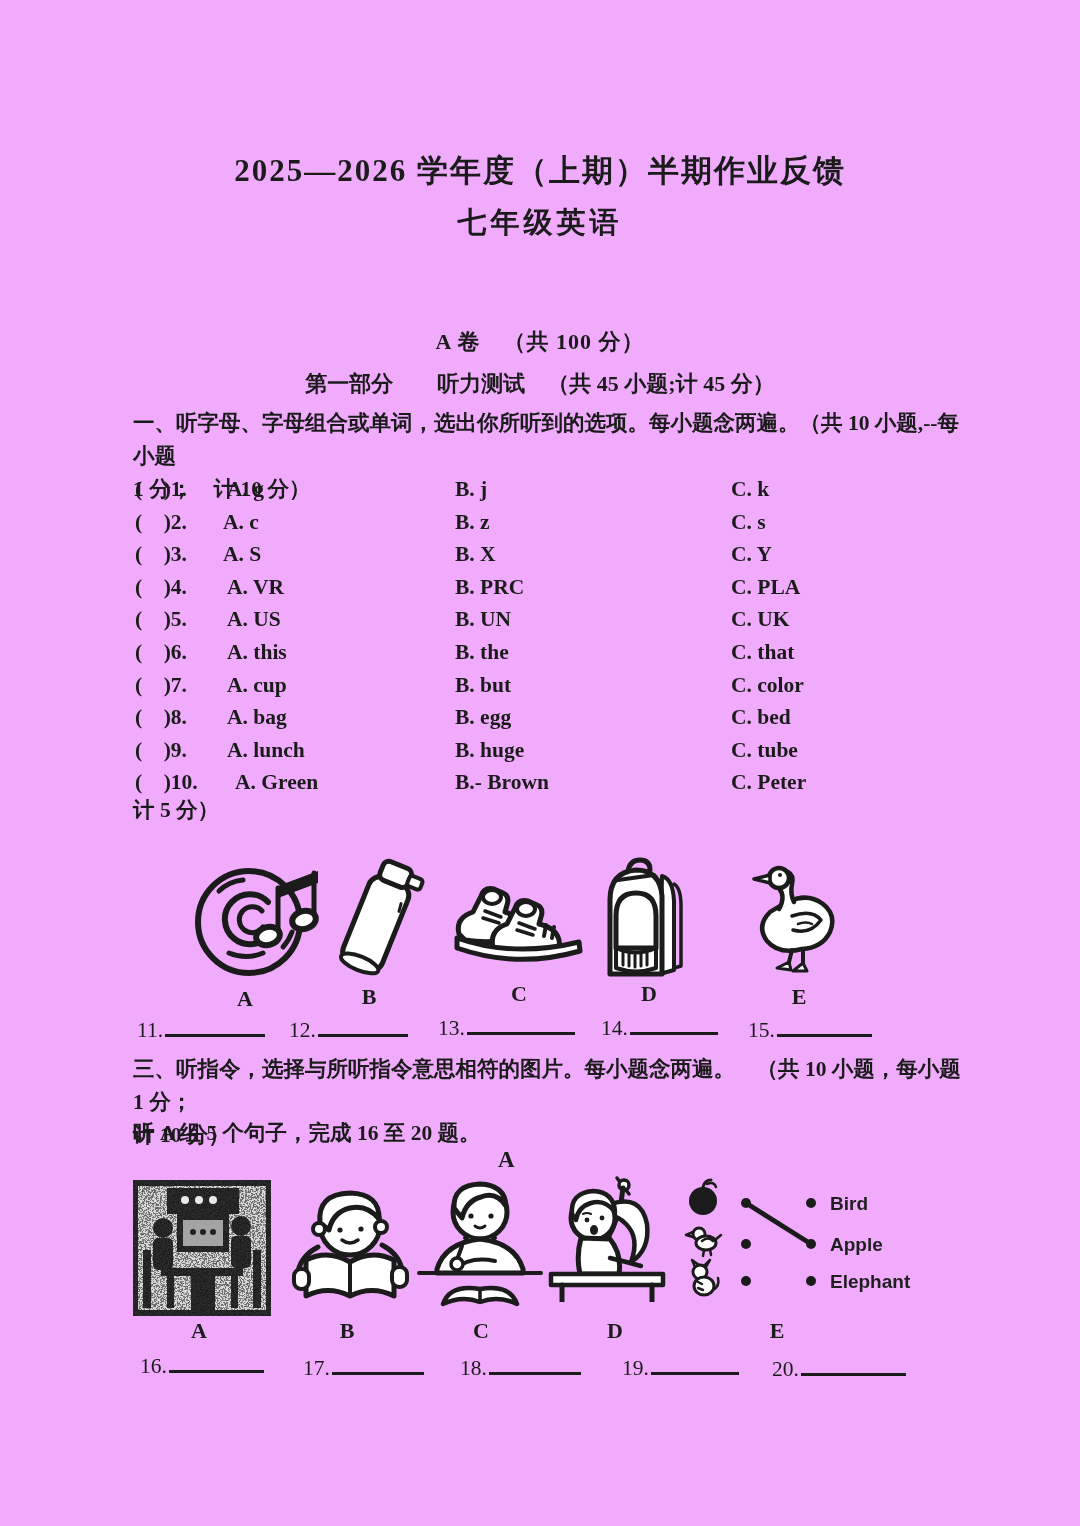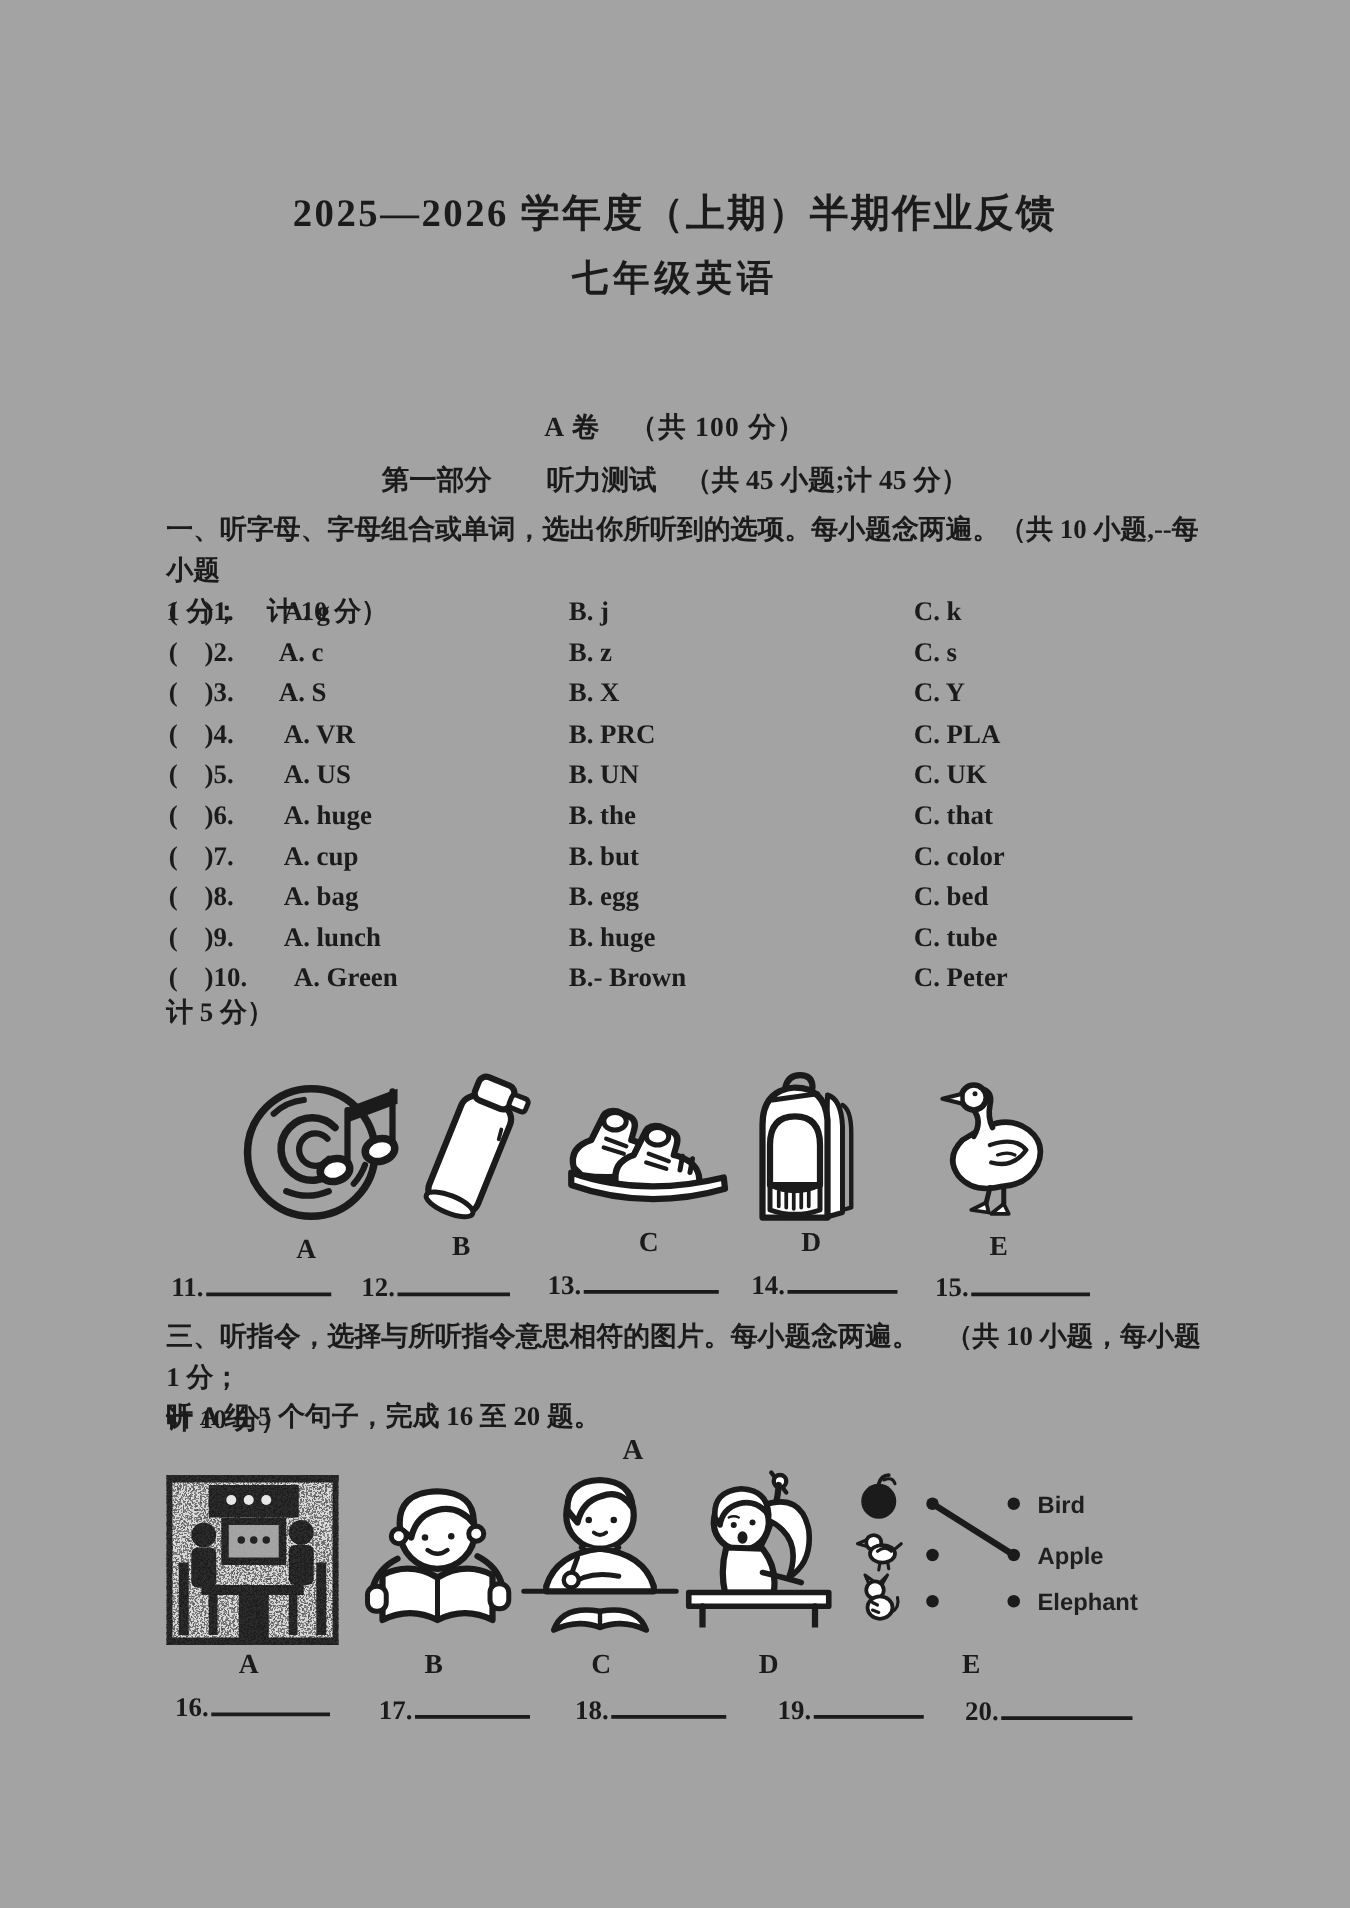--- a/index.html
+++ b/index.html
@@ -1,18 +1,18 @@
 <!DOCTYPE html>
 <html><head>
 <meta charset="utf-8">
 <style>
   html,body { margin:0; padding:0; background:#ffffff; }
   .sheet {
     position:relative; width:1080px; height:1526px;
-    background:#a3a3a3; overflow:hidden;
+    background:#f0abfc; overflow:hidden;
     font-family:"Liberation Serif", serif;
     color:#1b1b1b;
   }
   .abs { position:absolute; }
   .center { position:absolute; left:0; width:100%; text-align:center; }
 
   .title    { top:150px; font-size:31px; font-weight:bold; letter-spacing:2px; }
   .subtitle { top:203px; font-size:29px; font-weight:bold; letter-spacing:4px; }
   .info     { left:133px; top:292px; width:812px; font-size:21px; font-weight:bold; }
   .paper-a  { top:327px; font-size:22px; font-weight:bold; letter-spacing:1px; }
@@ -30,21 +30,21 @@
   .qc2 { left:320px; }
   .qc3 { left:596px; }
 
   .pic { position:absolute; }
   .pic svg { display:block; }
 
   .pic-label { position:absolute; font-size:22px; font-weight:bold; transform:translateX(-50%); }
   .group-a   { position:absolute; left:498px; top:1147px; font-size:23px; font-weight:bold; }
   .group-note{ position:absolute; left:133px; top:1118px; font-size:21.5px; font-weight:bold; }
 
-  .blank { position:absolute; font-size:21.5px; font-weight:bold; white-space:nowrap; }
+  .blank { position:absolute; font-size:21.5px; font-weight:normal; white-space:nowrap; }
   .blank .line { display:inline-block; border-bottom:3px solid #1b1b1b; height:16px; margin-left:2px; }
 
   svg .st { stroke:#1b1b1b; fill:none; stroke-linecap:round; stroke-linejoin:round; }
   svg .fw { stroke:#1b1b1b; fill:#ffffff; stroke-linecap:round; stroke-linejoin:round; }
   svg .fd { fill:#1b1b1b; stroke:none; }
   svg text { font-family:"Liberation Sans", sans-serif; font-weight:bold; fill:#1f1f1f; }
 </style>
 </head>
 <body>
 
@@ -86,21 +86,21 @@
         <span class="qc3">C. PLA</span>
       </div>
     <div class="qrow">
         <span class="qc1">(    )5.</span>
         <span class="qc1" style="left:92px">A. US</span>
         <span class="qc2">B. UN</span>
         <span class="qc3">C. UK</span>
       </div>
     <div class="qrow">
         <span class="qc1">(    )6.</span>
-        <span class="qc1" style="left:92px">A. huge</span>
+        <span class="qc1" style="left:92px">A. this</span>
         <span class="qc2">B. the</span>
         <span class="qc3">C. that</span>
       </div>
     <div class="qrow">
         <span class="qc1">(    )7.</span>
         <span class="qc1" style="left:92px">A. cup</span>
         <span class="qc2">B. but</span>
         <span class="qc3">C. color</span>
       </div>
     <div class="qrow">

